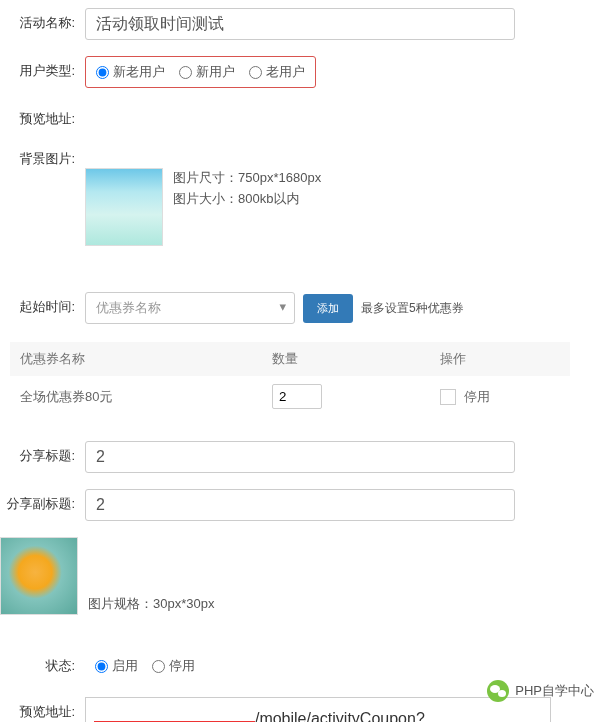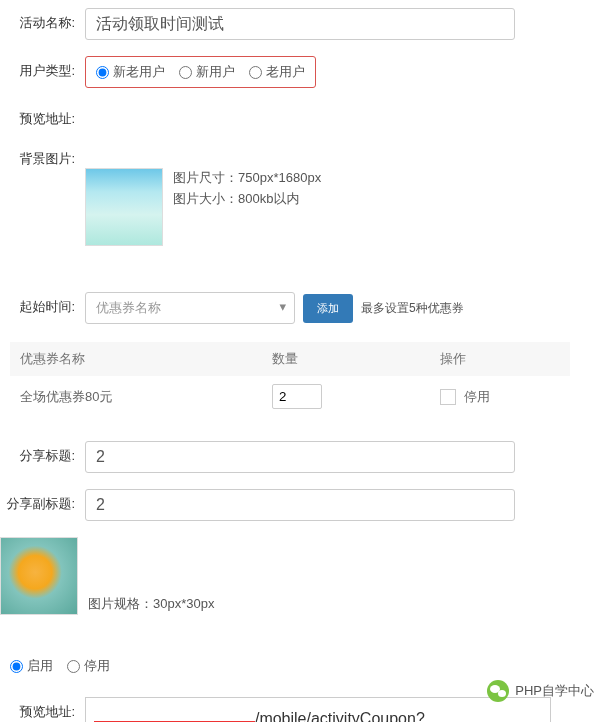--- a/index.html
+++ b/index.html
@@ -132,20 +132,21 @@
 </div>
 
 <div class="form-row">
   <div class="field share-row">
     <div class="share-img"></div>
     <div class="bg-info">图片规格：30px*30px</div>
   </div>
 </div>
 
 <div class="form-row" style="margin-top:20px;">
+  <div class="label">状态:</div>
   <div class="field">
     <div class="radio-group">
       <label class="radio-item">
           <input type="radio" name="st" checked="" style="">
           <span>启用</span>
         </label>
       <label class="radio-item">
           <input type="radio" name="st" style="">
           <span>停用</span>
         </label>

